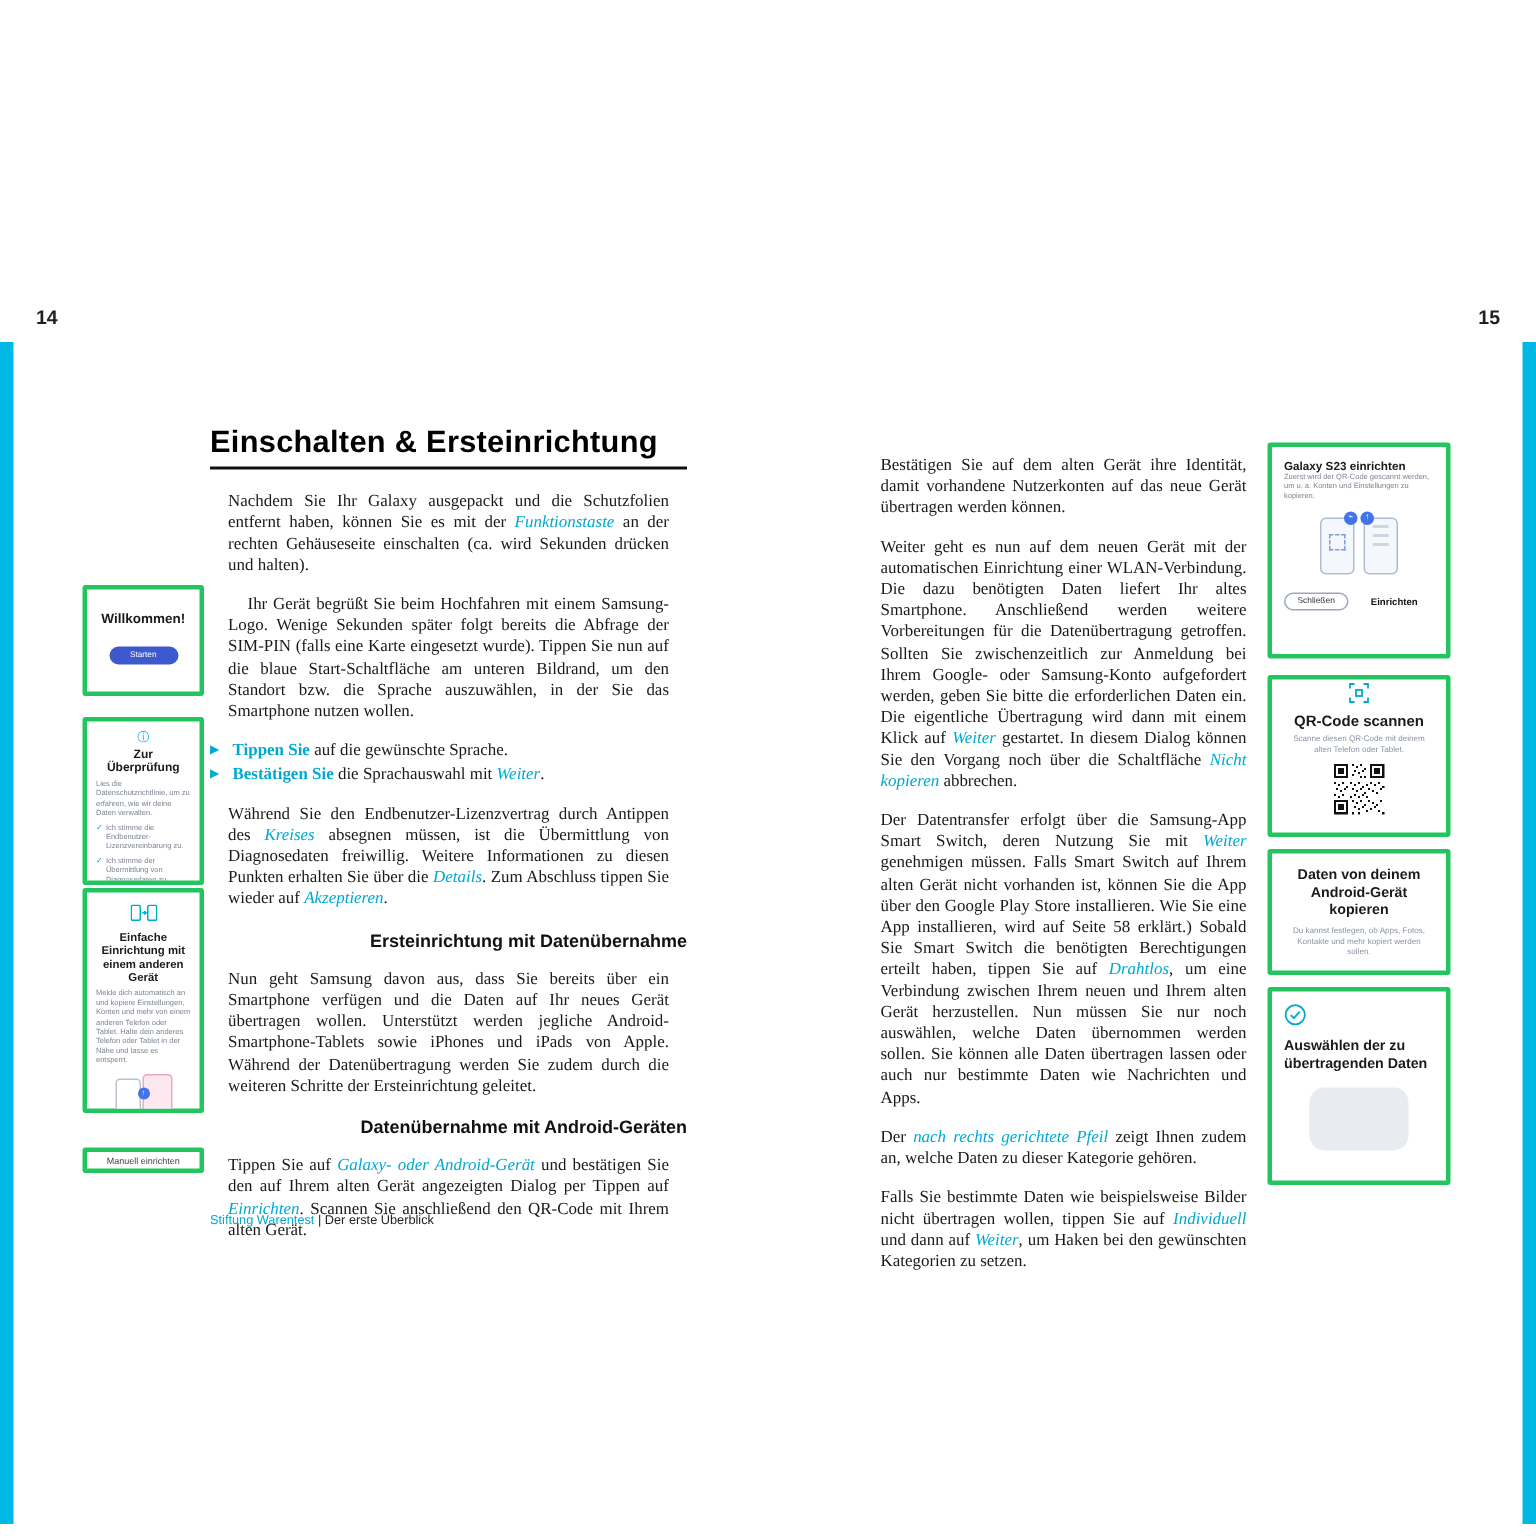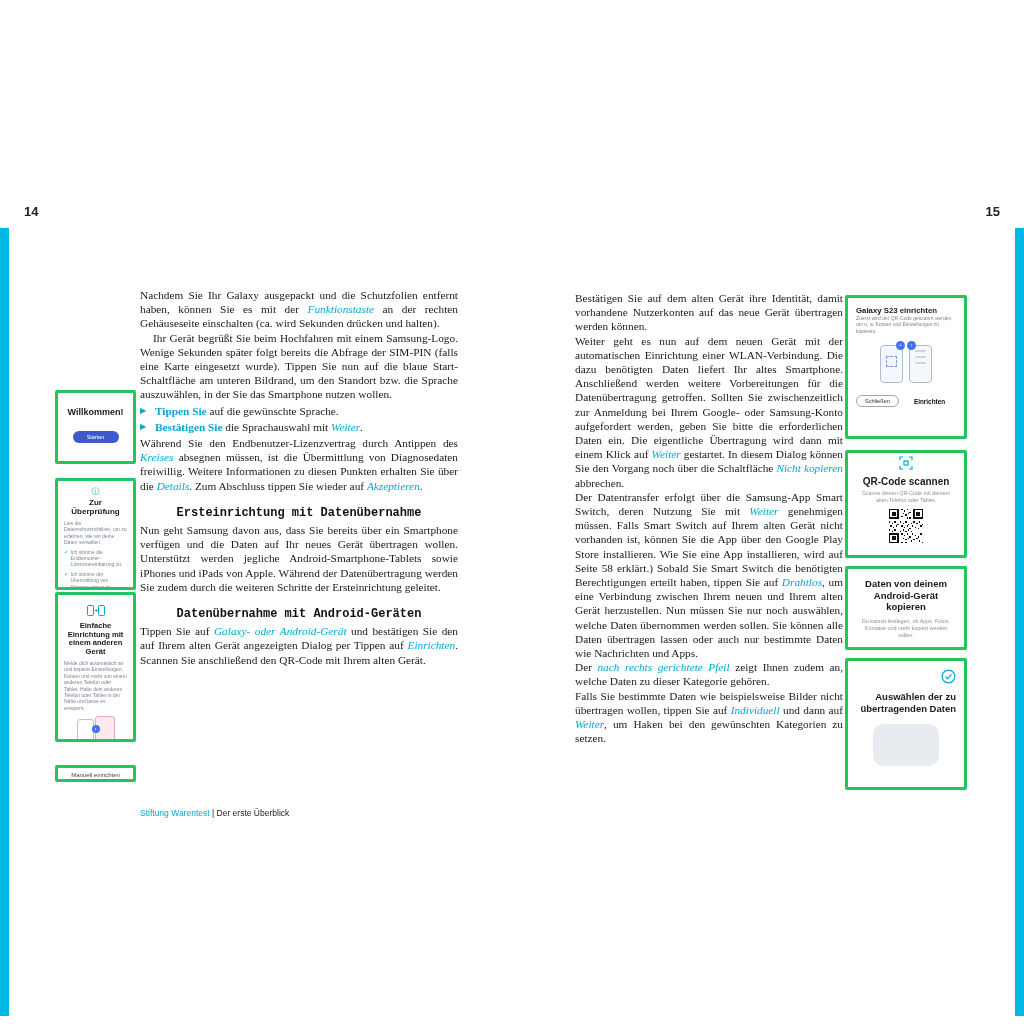--- a/index.html
+++ b/index.html
@@ -14,22 +14,22 @@
   .pagenum{position:absolute;top:204px;font-weight:700;font-size:13px;color:#222}
   #pn-left{left:24px}#pn-right{right:24px}
 
   
   .col{position:absolute;font-family:"Liberation Serif",serif;font-size:11.3px;line-height:14.2px;text-align:justify;color:#191919}
   #col-left{left:140px;top:288px;width:318px}
   #col-right{left:575px;top:291px;width:268px}
 
   h1.main{font-family:"Liberation Sans",sans-serif;font-weight:700;font-size:20.5px;color:#000;
     margin:0 0 14px 0;padding-bottom:9px;border-bottom:2.5px solid #101010;text-align:left;letter-spacing:.2px}
-  h2.sub{font-family:Liberation Mono, monospace;font-weight:700;font-size:12px;color:#111;margin:13px 0 3px 0;text-align:center}
-  .para{margin:0}
+  h2.sub{font-family:Liberation Sans, sans-serif;font-weight:700;font-size:12px;color:#111;margin:13px 0 3px 0;text-align:right}
+  .para{margin:12px}
   .indent{text-indent:13px}
   .seg-em{color:var(--accent,#00a9d2);font-style:italic}
   .seg-lead{color:var(--accent,#00a9d2);font-weight:700}
   .seg-acc{color:var(--accent,#00a9d2)}
 
   .bullet{display:flex;margin:2px 0;text-align:left}
   .bullet .tri{color:var(--accent,#00a9d2);font-size:8px;line-height:14px;width:15px;flex:none}
 
   .footer{position:absolute;left:140px;top:808px;font-size:8.5px;font-family:"Liberation Sans",sans-serif;color:#222}
 
@@ -74,36 +74,37 @@
   .btn-einrichten{font-weight:700;font-size:6.4px;color:#111;margin-left:15px}
 
   #box-qr{left:845px;top:450px;width:122px;height:108px;text-align:center;padding:2px 8px}
   .qr-title{font-weight:700;font-size:10px;margin:2px 0 3px}
   .qr-code{margin:5px auto 0;width:34px;height:34px;display:block}
 
   #box-copy{left:845px;top:566px;width:122px;height:84px;text-align:center;padding:9px 10px}
   .copy-title{font-weight:700;font-size:9.5px;line-height:11.5px}
   .copy-body{margin-top:5px}
 
-  #box-select{left:845px;top:658px;width:122px;height:132px;text-align:right;padding:8px}
+  #box-select{left:845px;top:658px;width:122px;height:132px;text-align:left;padding:8px}
   .select-title{font-weight:700;font-size:9.5px;line-height:11.5px;margin-top:3px}
   .grayshape{margin:10px auto 0;width:66px;height:42px;background:#e8ebf0;border-radius:10px}
 
   .icn{display:inline-block;vertical-align:middle}
 </style>
 </head>
 <body>
 
 <div class="bar bar-left"></div>
 <div class="bar bar-right"></div>
 
 <div class="pagenum" id="pn-left">14</div>
 <div class="pagenum" id="pn-right">15</div>
 
 <div class="col" id="col-left">
+  <h1 class="main">Einschalten &amp; Ersteinrichtung</h1>
   <p class="para"><span>Nachdem Sie Ihr Galaxy ausgepackt und die Schutzfolien entfernt haben, können Sie es mit der </span><span class="seg-em">Funktionstaste</span><span> an der rechten Gehäuseseite einschalten (ca. wird Sekunden drücken und halten).</span></p>
   <p class="para indent"><span>Ihr Gerät begrüßt Sie beim Hochfahren mit einem Samsung-Logo. Wenige Sekunden später folgt bereits die Abfrage der SIM-PIN (falls eine Karte eingesetzt wurde). Tippen Sie nun auf die blaue Start-Schaltfläche am unteren Bildrand, um den Standort bzw. die Sprache auszuwählen, in der Sie das Smartphone nutzen wollen.</span></p>
   <div class="bullet">
     <span class="tri">▶</span>
     <span><span class="seg-lead">Tippen Sie</span><span> auf die gewünschte Sprache.</span></span>
   </div>
   <div class="bullet">
     <span class="tri">▶</span>
     <span><span class="seg-lead">Bestätigen Sie</span><span> die Sprachauswahl mit </span><span class="seg-em">Weiter</span><span>.</span></span>
   </div>

